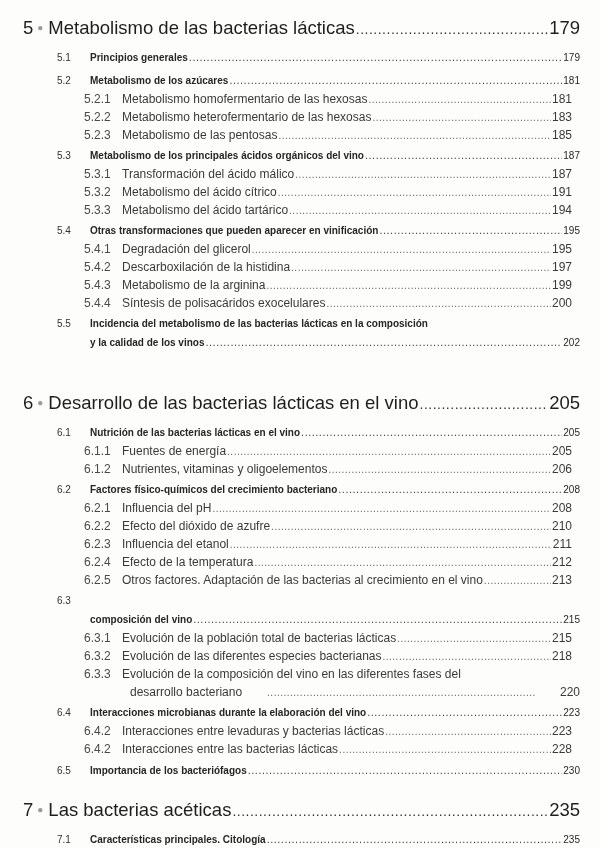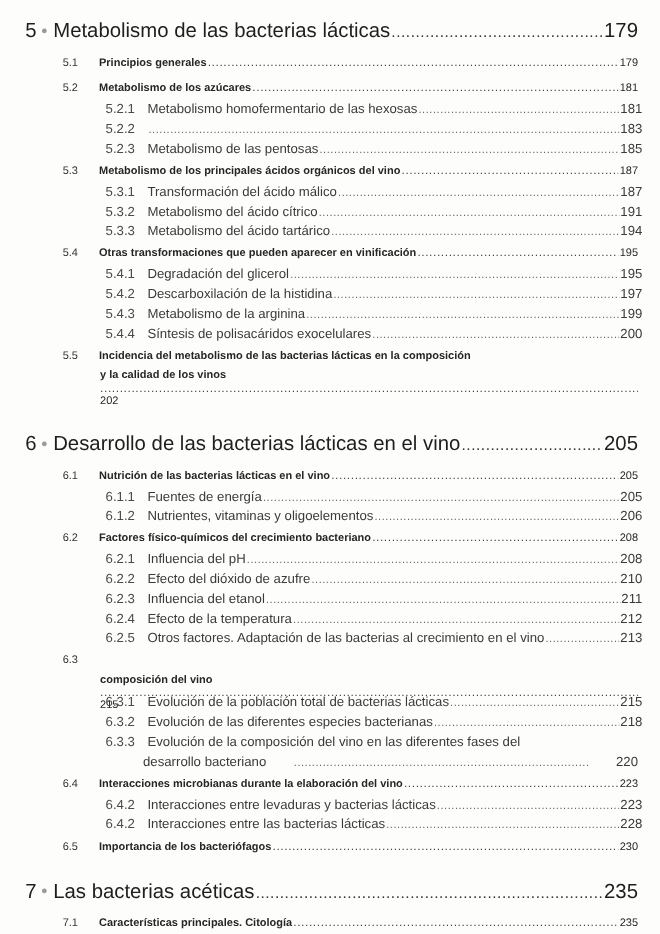--- a/index.html
+++ b/index.html
@@ -31,25 +31,25 @@
     .chapter .bullet { color: #9a9a9a; font-size: 10px; margin: 0 5px 0 4px; position: relative; top: -3px; }
     .chapter .lead { font-size: 14px; color: #333; }
 
     
     .section { left: 57px; width: 523px; font-size: 10px; font-weight: bold; color: #262626; }
     .section .num { width: 33px; flex: 0 0 33px; font-weight: normal; color: #333; }
     .section .lead { font-weight: normal; font-size: 11px; }
     .section .page-num { font-weight: normal; }
 
     
-    .sub { left: 96px; width: 488px; font-size: 12px; color: #3a3a3a; }
+    .sub { left: 84px; width: 488px; font-size: 12px; color: #3a3a3a; }
     .sub .num { width: 38px; flex: 0 0 38px; color: #4a4a4a; }
     .sub .lead { font-size: 10px; color: #666; }
     .sub-cont { left: 130px; width: 450px; gap: 24px; }
-    .sec-cont { left: 90px; width: 490px; flex-direction: column; }
+    .sec-cont { left: 90px; width: 490px; }
   </style>
 </head>
 <body>
 
 <div class="page">
 
   <div class="row chapter" style="top:17px">
     <span class="num">5</span>
     <span class="bullet">●</span>
     <span class="title">Metabolismo de las bacterias lácticas</span>
@@ -71,20 +71,21 @@
     <span class="page-num">181</span>
   </div>
   <div class="row sub" style="top:92px">
     <span class="num">5.2.1</span>
     <span class="title">Metabolismo homofermentario de las hexosas</span>
     <span class="lead"></span>
     <span class="page-num">181</span>
   </div>
   <div class="row sub" style="top:110px">
     <span class="num">5.2.2</span>
+    <span class="title">Metabolismo heterofermentario de las hexosas</span>
     <span class="lead"></span>
     <span class="page-num">183</span>
   </div>
   <div class="row sub" style="top:128px">
     <span class="num">5.2.3</span>
     <span class="title">Metabolismo de las pentosas</span>
     <span class="lead"></span>
     <span class="page-num">185</span>
   </div>
 

